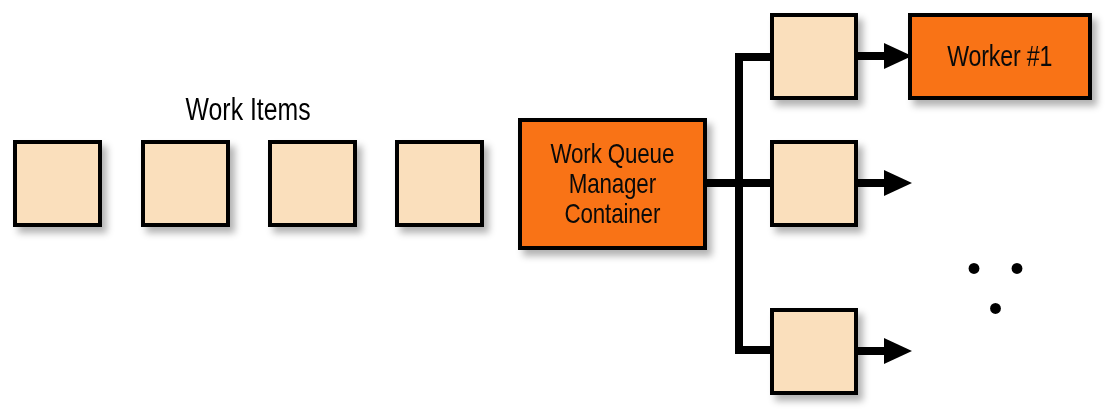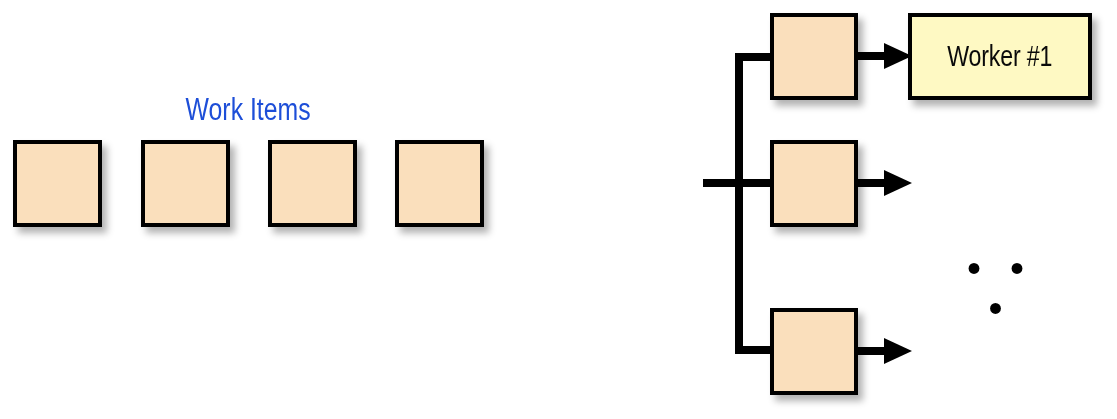--- a/index.html
+++ b/index.html
@@ -21,21 +21,21 @@
     box-sizing:border-box;
     border:4px solid #000000;
     display:flex;
     align-items:center;
     justify-content:center;
     text-align:center;
     box-shadow:5px 6px 7px rgba(0,0,0,0.30);
     z-index:3;
   }
   .node.orange{ background:#FADFBC; }
-  .node.blue  { background:#fef9c3; }
+  .node.blue  { background:#f97316; }
 
   .node .label{
     font-family:"Liberation Sans Narrow","Liberation Sans", sans-serif;
     color:#0a0a0a;
     font-weight:400;
     letter-spacing:-0.2px;
     transform:scaleX(0.80);
     transform-origin:center center;
     white-space:pre;
     line-height:1.08;
@@ -50,21 +50,21 @@
 
   
   #work-items-caption{
     position:absolute;
     left:148px;
     top:94px;
     width:200px;
     text-align:center;
     font-family:"Liberation Sans Narrow","Liberation Sans", sans-serif;
     font-size:31px;
-    color:#1d4ed8;
+    color:#000000;
     line-height:1;
     z-index:4;
   }
   #work-items-caption span{
     display:inline-block;
     transform:scaleX(0.80);
     transform-origin:center center;
     white-space:pre;
   }
 
@@ -144,20 +144,25 @@
   <div id="wi2" class="node orange work-item">
     <span class="label"></span>
   </div>
   <div id="wi3" class="node orange work-item">
     <span class="label"></span>
   </div>
   <div id="wi4" class="node orange work-item">
     <span class="label"></span>
   </div>
 
+  <div id="manager" class="node blue">
+    <span class="label">Work Queue
+Manager
+Container</span>
+  </div>
 
   <div id="stub" class="line"></div>
   <div id="trunk" class="line"></div>
   <div id="branch-1" class="line"></div>
   <div id="branch-2" class="line"></div>
   <div id="branch-3" class="line"></div>
 
   <div class="node orange task-box row-1">
     <span class="label"></span>
   </div>

